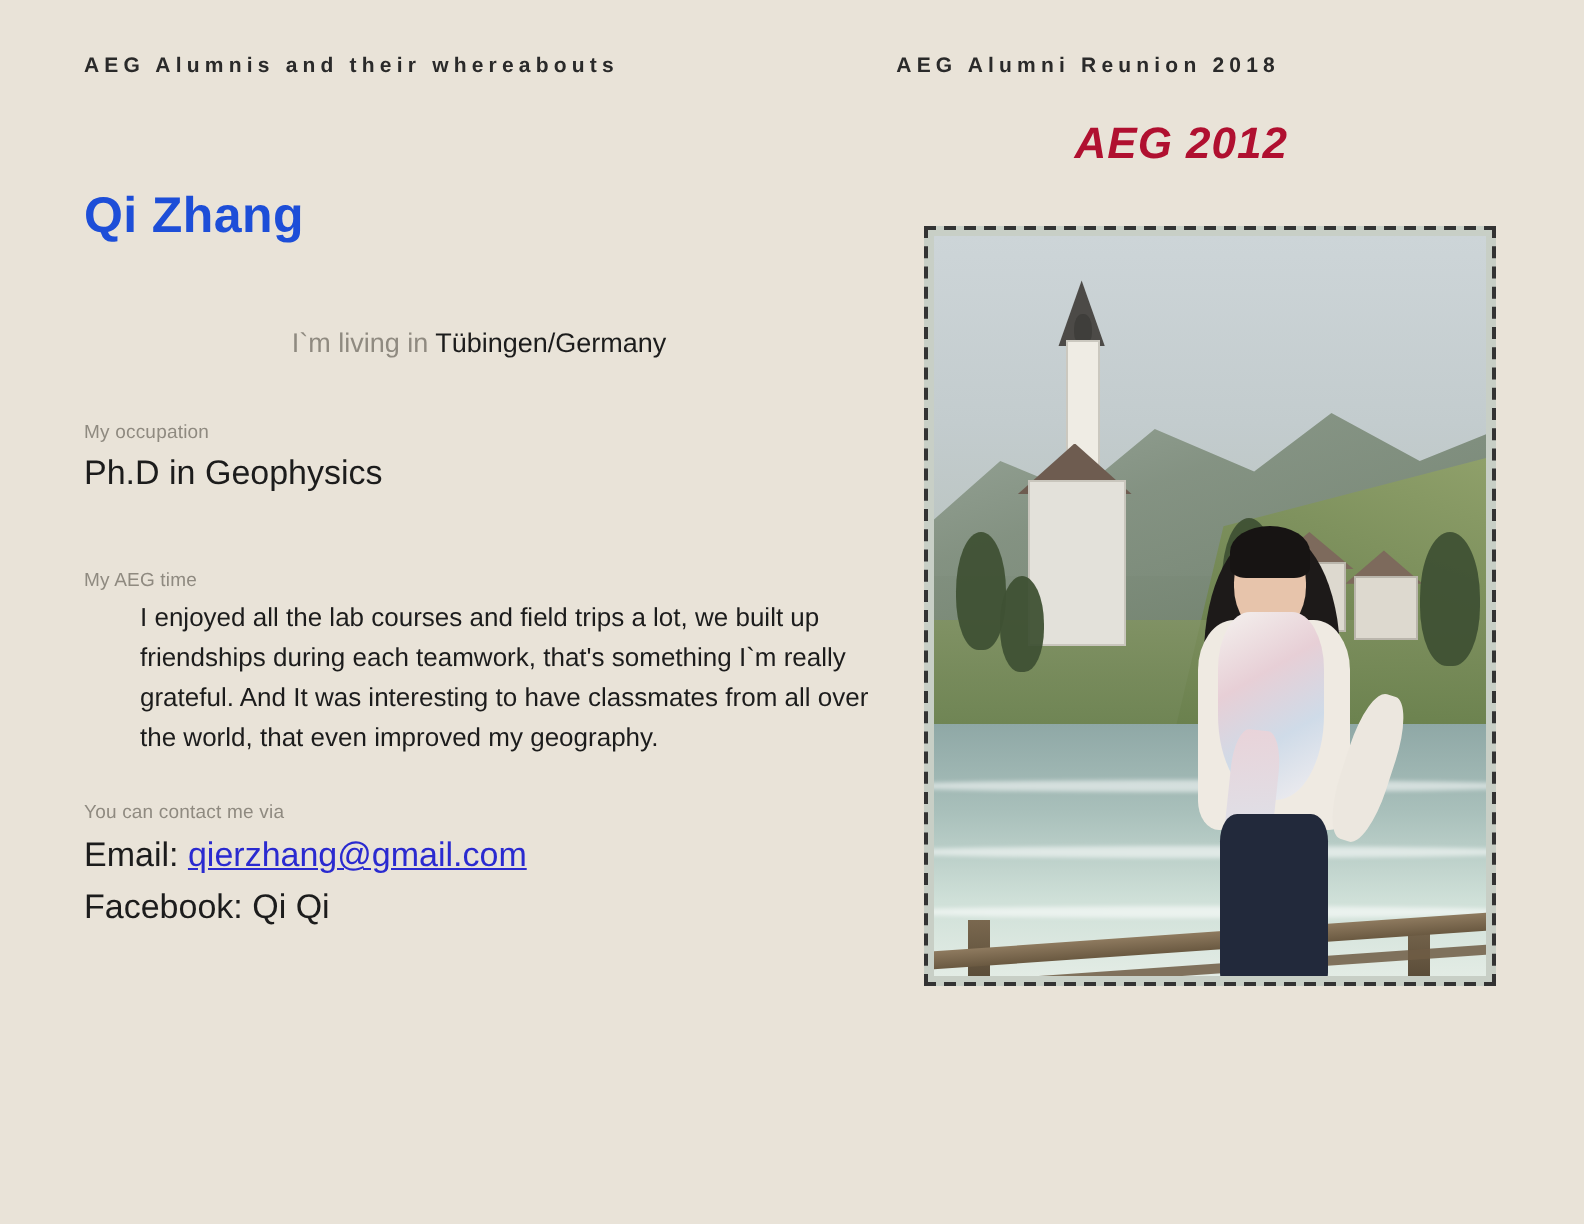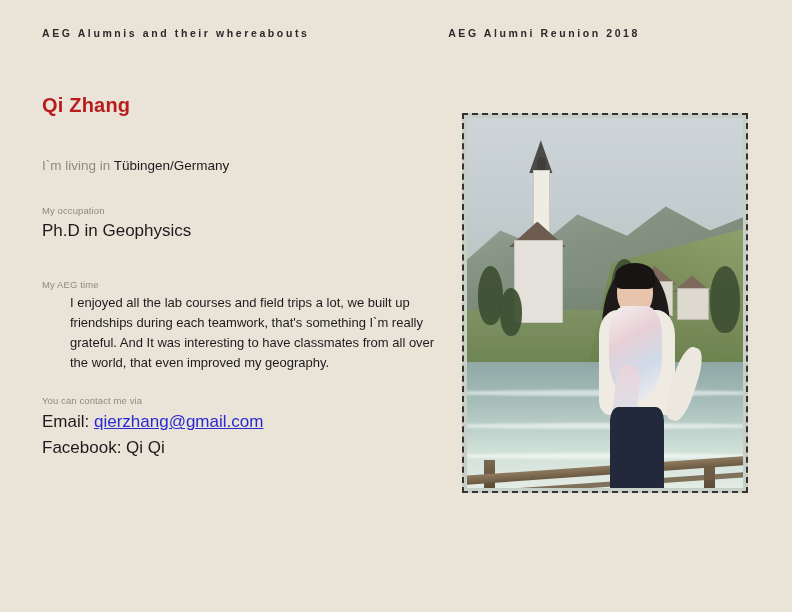--- a/index.html
+++ b/index.html
@@ -52,23 +52,23 @@
   }
 
   
   .content {
     position: absolute;
     top: 94px;
     left: 42px;
     width: 395px;
   }
   .person-name {
-    font-size: 20px;
+    font-size: 25px;
     font-weight: bold;
-    color: #b91c1c;
+    color: #1d4ed8;
     margin: 0 0 0 0;
     letter-spacing: 0.2px;
   }
 
   .block {
     margin-top: 22px;
   }
   .block-label {
     font-size: 9.5px;
     color: #8f8a80;
@@ -91,20 +91,21 @@
   .para {
     font-size: 13px;
     color: #1c1c1c;
     line-height: 1.55;
     max-width: 385px;
     margin-left: 28px;
   }
 
   .living {
     margin-top: 40px;
+    text-align: center;
   }
   .occupation {
     margin-top: 30px;
   }
   .aegtime {
     margin-top: 35px;
   }
   .contact {
   }
   .contact .block-value {
@@ -314,20 +315,21 @@
 </head>
 <body>
 
 <div class="page">
 
   <div class="header">
     <div class="header-left">AEG Alumnis and their whereabouts</div>
     <div class="header-right">AEG Alumni Reunion 2018</div>
   </div>
 
+  <div class="aeg-year">AEG 2012</div>
 
   <div class="content">
 
     <h1 class="person-name">Qi Zhang</h1>
 
     <div class="block living">
       <div class="inline-line">
         <span class="inline-label">I`m living in</span>
         <span>Tübingen/Germany</span>
       </div>

